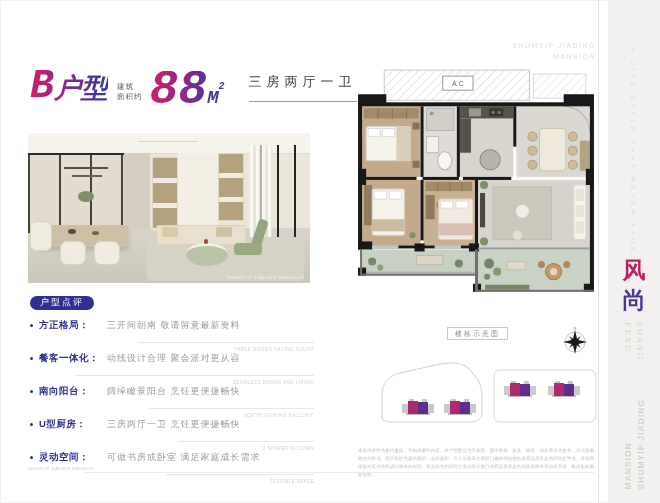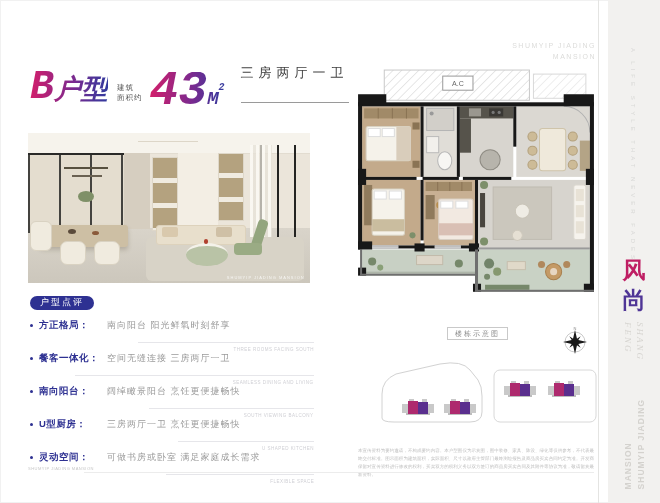--- a/index.html
+++ b/index.html
@@ -9,22 +9,22 @@
   
   .header{position:absolute;left:30px;top:64px;display:flex;align-items:flex-end;font-family:Liberation Mono, monospace;}
   .grad{background:linear-gradient(92deg,#d41e6a 0%,#7b2a8f 55%,#2f3a9e 100%);
         -webkit-background-clip:text;background-clip:text;color:transparent;}
   .unit-name{font-size:27px;font-weight:800;font-style:italic;letter-spacing:0;}
   .unit-name .big{font-size:40px;}
   .area-label{font-size:7.5px;color:#555;line-height:1.35;margin:0 7px 7px 9px;letter-spacing:1px;}
   .area-value{font-size:48px;font-weight:800;font-style:italic;line-height:.8;}
   .area-unit{font-size:19px;font-weight:700;font-style:italic;}
   .area-sup{font-size:10px;vertical-align:14px;}
-  .layout-tag{margin:0 0 7px 16px;font-size:13px;color:#3f3f3f;letter-spacing:5px;
-              padding-bottom:20px;border-bottom:1px solid #9a9a9a;}
+  .layout-tag{margin:0 0 7px 24px;font-size:13px;color:#3f3f3f;letter-spacing:5px;
+              padding-bottom:10px;border-bottom:1px solid #9a9a9a;}
 
   
   .hero{position:absolute;left:28px;top:133px;width:282px;height:150px;background:#ebe5da;overflow:hidden;}
   .hero *{position:absolute;}
   .hero-caption{bottom:3px;right:5px;font-size:8px;color:rgba(255,255,255,.78);
                 transform:scale(.5);transform-origin:bottom right;letter-spacing:2px;white-space:nowrap;}
 
   
   .review{position:absolute;left:30px;top:291px;width:284px;}
   .badge{display:inline-block;background:#2e3192;color:#fff;font-size:9px;font-weight:400;
@@ -74,21 +74,21 @@
 <body>
 
 <div class="page">
 
   <div class="header">
     <div class="unit-name grad"><span class="big">B</span><span>户型</span></div>
     <div class="area-label">
       <div>建筑</div>
       <div>面积约</div>
     </div>
-    <div class="area-value grad"><span>43</span><span class="area-unit"><span>M</span><span class="area-sup">2</span></span></div>
+    <div class="area-value grad"><span>88</span><span class="area-unit"><span>M</span><span class="area-sup">2</span></span></div>
     <div class="layout-tag">三房两厅一卫</div>
   </div>
 
   <div class="hero">
     <div style="left:0;top:0;width:282px;height:20px;background:#f6f3ec;border-bottom:1px solid #e2dcd0"></div>
     <div style="left:110px;top:8px;width:60px;height:1px;background:#ddd6c8"></div>
     <div style="left:0;top:95px;width:282px;height:55px;background:linear-gradient(#d9d4ca,#ccc7bc)"></div>
     <div style="left:0;top:20px;width:96px;height:78px;background:#e4ddcf;border-right:2px solid #2a2a28;border-top:2px solid #2a2a28;
          background-image:repeating-linear-gradient(90deg,rgba(40,40,38,.85) 0 1.5px,transparent 1.5px 31px)"></div>
     <div style="left:50px;top:58px;width:16px;height:11px;background:#7f9068;border-radius:50%"></div>
@@ -118,29 +118,29 @@
     <div class="hero-caption">SHUMYIP JIADING MANSION</div>
   </div>
 
   <div class="review">
     <div class="badge">户型点评</div>
 
     <div class="item">
       <div class="item-row">
           <span class="bullet"></span>
         <span class="item-label">方正格局：</span>
-        <span class="item-desc">南向阳台 阳光鲜氧时刻舒享</span>
+        <span class="item-desc">三开间朝南 敬请留意最新资料</span>
         </div>
       <div class="item-rule w1"><span class="item-cap">THREE ROOMS FACING SOUTH</span></div>
     </div>
     <div class="item">
       <div class="item-row">
           <span class="bullet"></span>
         <span class="item-label">餐客一体化：</span>
-        <span class="item-desc">空间无缝连接 三房两厅一卫</span>
+        <span class="item-desc">动线设计合理 聚会派对更从容</span>
         </div>
       <div class="item-rule w2"><span class="item-cap">SEAMLESS DINING AND LIVING</span></div>
     </div>
     <div class="item">
       <div class="item-row">
           <span class="bullet"></span>
         <span class="item-label">南向阳台：</span>
         <span class="item-desc">阔绰瞰景阳台 烹饪更便捷畅快</span>
         </div>
       <div class="item-rule w3"><span class="item-cap">SOUTH VIEWING BALCONY</span></div>

